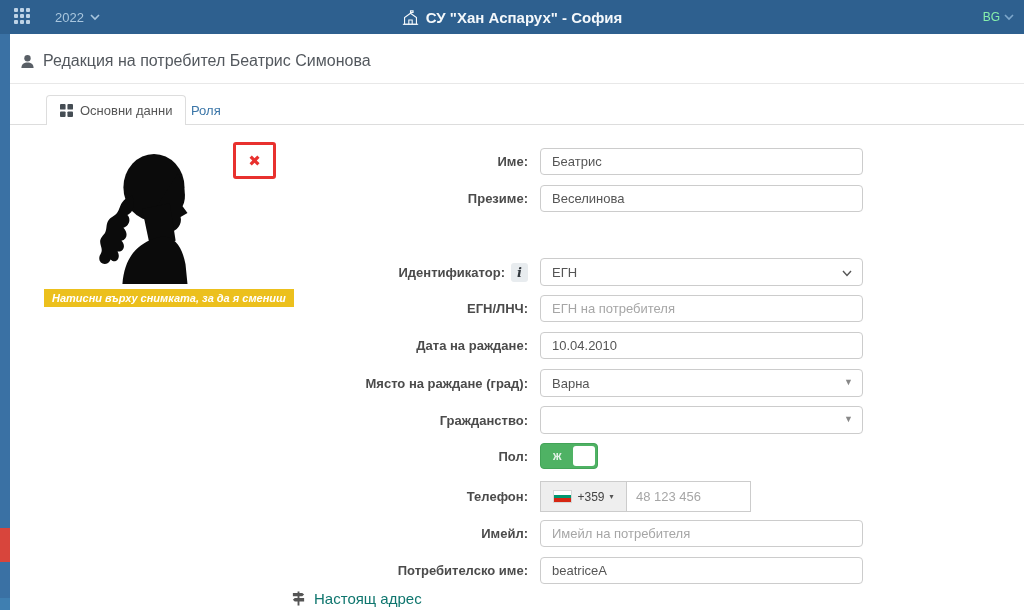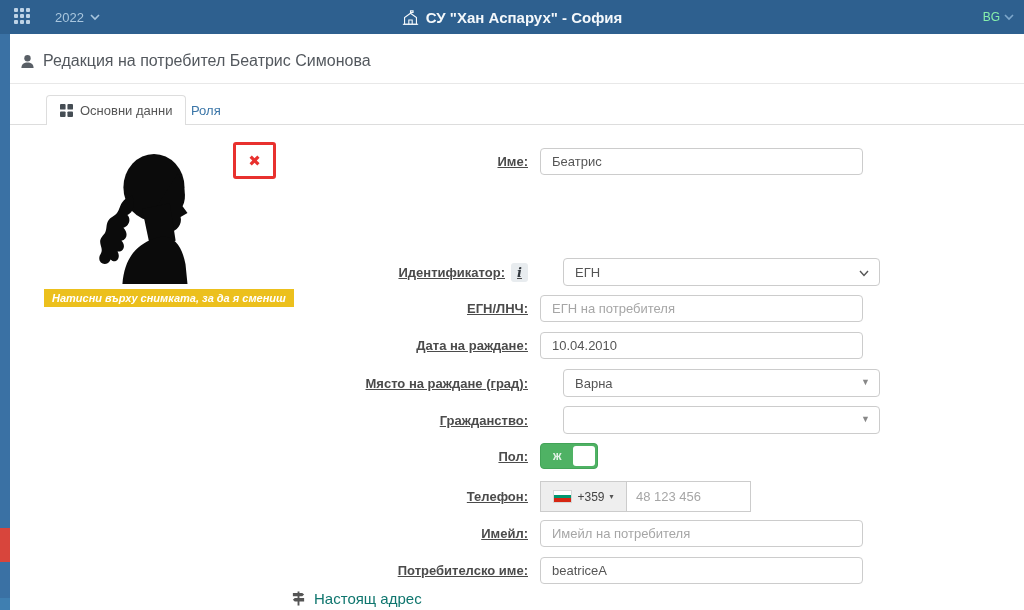--- a/index.html
+++ b/index.html
@@ -48,29 +48,29 @@
     background:#fff; border:3px solid #e8312e; border-radius:3px; color:#e8312e;
     font-size:15px; font-weight:bold; display:flex; align-items:center;
     justify-content:center; cursor:pointer; }
   .photo-hint { position:absolute; left:44px; top:289px; background:#ecc01d; color:#fff;
     font-size:11px; font-style:italic; font-weight:bold; padding:3px 8px; white-space:nowrap; }
 
   
   .form-row { position:absolute; left:210px; width:670px; display:flex; align-items:center; }
   .form-row .lbl { flex:0 0 330px; text-align:right; font-size:13px; font-weight:bold;
     color:#4b4b4b; padding-right:12px; display:flex; justify-content:flex-end;
-    align-items:center; gap:6px;text-decoration:underline; }
+    align-items:center; gap:6px; }
   .ctrl { width:323px; }
   input.txt { width:323px; height:27px; border:1px solid #ccc; border-radius:4px;
     padding:0 11px; font-size:13px; color:#555;
     font-family:"Liberation Sans","DejaVu Sans",sans-serif; }
   input.txt::placeholder { color:#a6a6a6; opacity:1; }
   .sel { width:323px; height:28px; border:1px solid #ccc; border-radius:4px;
     display:flex; align-items:center; padding:0 11px; font-size:13px; color:#555;
-    background:#fff; cursor:pointer; position:relative;margin-left:23px; }
+    background:#fff; cursor:pointer; position:relative; }
   .sel .caret-native { position:absolute; right:9px; top:8px; }
   .sel .caret-tri { position:absolute; right:9px; top:7px; color:#888; font-size:9px; }
   .info-badge { width:17px; height:19px; background:#e8ecef; border-radius:3px;
     color:#32383e; font-family:"DejaVu Serif",serif; font-weight:bold; font-style:italic;
     font-size:13px; display:inline-flex; align-items:center; justify-content:center; cursor:pointer; }
 
   
   .toggle { width:58px; height:26px; background:#4fb264; border:1px solid #43a458;
     border-radius:4px; position:relative; cursor:pointer; }
   .toggle .on-lbl { position:absolute; left:12px; top:5px; color:#e2f2e6; font-size:12px;
@@ -188,20 +188,24 @@
     </svg>
   </div>
   <div class="remove-photo">✖</div>
   <div class="photo-hint">Натисни върху снимката, за да я смениш</div>
 
   <div class="form-row" style="top:148px">
     <div class="lbl" style="height:27px">Име:</div>
     <input class="txt" type="text" value="Беатрис" style="">
   </div>
 
+  <div class="form-row" style="top:185px">
+    <div class="lbl" style="height:27px">Презиме:</div>
+    <input class="txt" type="text" value="Веселинова" style="">
+  </div>
 
 
   <div class="form-row" style="top:258px">
     <div class="lbl" style="height:28px">
       <span>Идентификатор:</span>
       <span class="info-badge">i</span>
     </div>
     <div class="sel">
       <span>ЕГН</span>
       <svg class="caret-native" width="12" height="12" viewBox="0 0 12 12">

